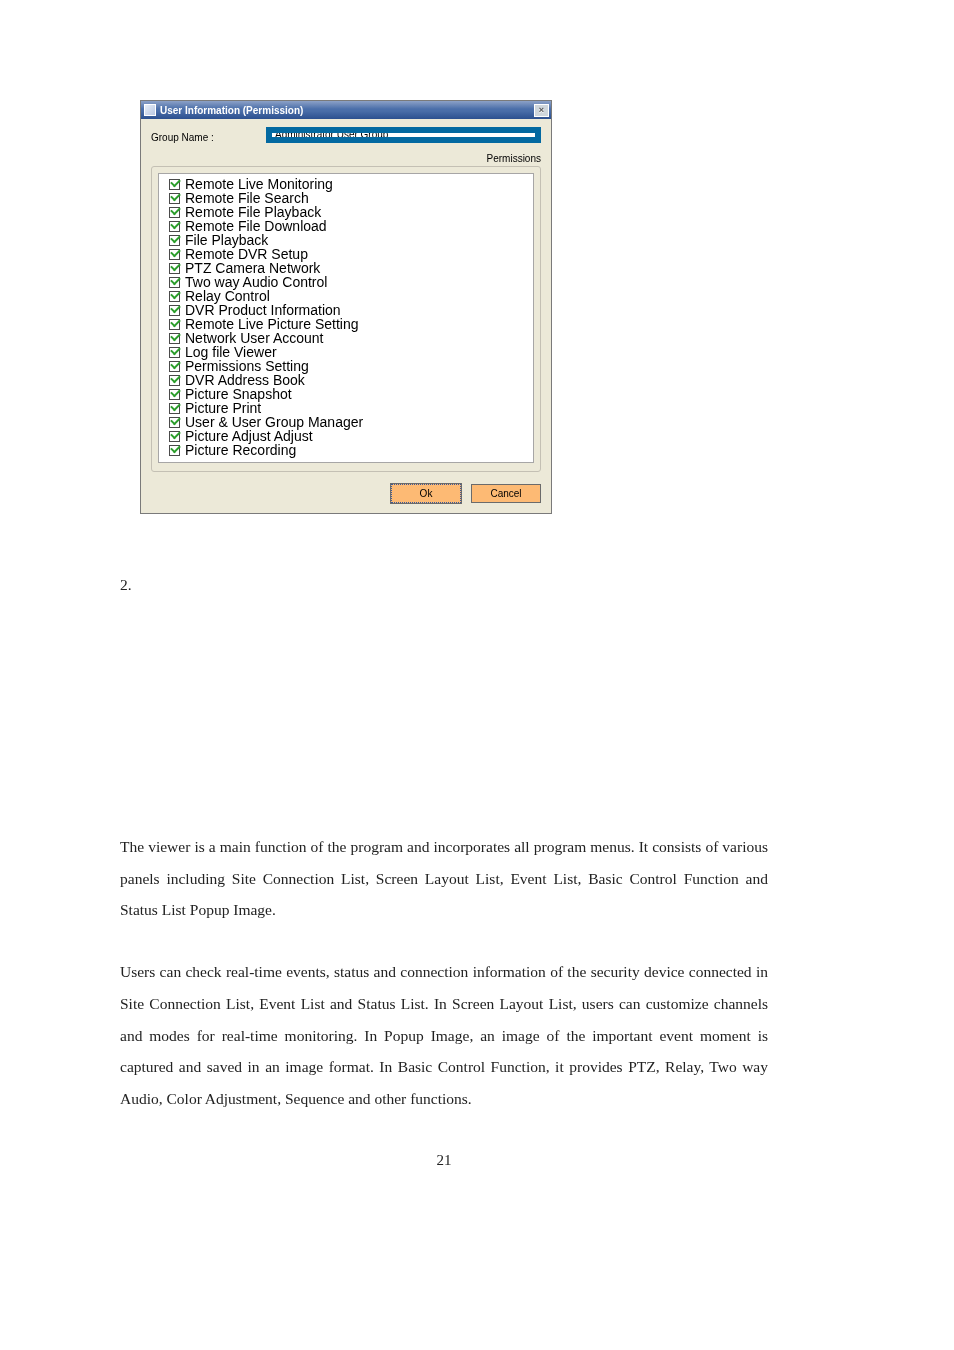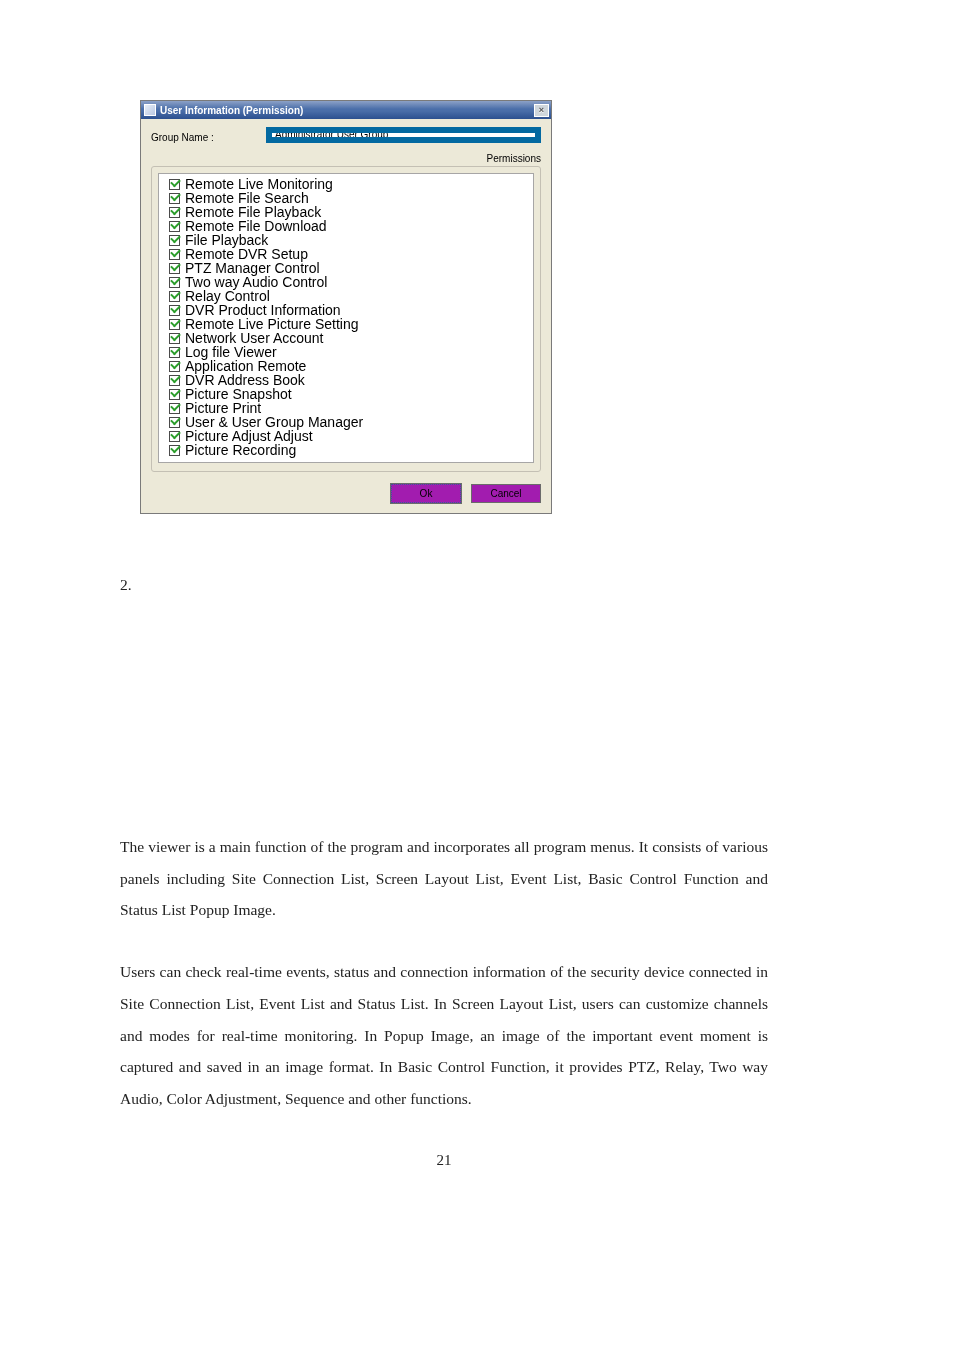--- a/index.html
+++ b/index.html
@@ -131,21 +131,21 @@
   .dialog-footer {
     padding: 6px 10px 10px 10px;
     display: flex;
     justify-content: flex-end;
     gap: 10px;
   }
   .dlg-btn {
     min-width: 70px;
     height: 19px;
     border: 1px solid #6b6b6b;
-    background: #a21caf;
+    background: #fdba74;
     font: inherit;
     font-size: 10px;
     text-align: center;
     line-height: 17px;
     box-sizing: border-box;
     cursor: default;
   }
   .dlg-btn.default {
     border: 1px dotted #3a5a9a;
     outline: 1px solid #6b6b6b;
@@ -212,21 +212,21 @@
               <div class="perm-item">
                 <span class="chk"></span>
                 <span>File Playback</span>
               </div>
               <div class="perm-item">
                 <span class="chk"></span>
                 <span>Remote DVR Setup</span>
               </div>
               <div class="perm-item">
                 <span class="chk"></span>
-                <span>PTZ Manager Control</span>
+                <span>PTZ Camera Network</span>
               </div>
               <div class="perm-item">
                 <span class="chk"></span>
                 <span>Two way Audio Control</span>
               </div>
               <div class="perm-item">
                 <span class="chk"></span>
                 <span>Relay Control</span>
               </div>
               <div class="perm-item">
@@ -240,21 +240,21 @@
               <div class="perm-item">
                 <span class="chk"></span>
                 <span>Network User Account</span>
               </div>
               <div class="perm-item">
                 <span class="chk"></span>
                 <span>Log file Viewer</span>
               </div>
               <div class="perm-item">
                 <span class="chk"></span>
-                <span>Application Remote</span>
+                <span>Permissions Setting</span>
               </div>
               <div class="perm-item">
                 <span class="chk"></span>
                 <span>DVR Address Book</span>
               </div>
               <div class="perm-item">
                 <span class="chk"></span>
                 <span>Picture Snapshot</span>
               </div>
               <div class="perm-item">

